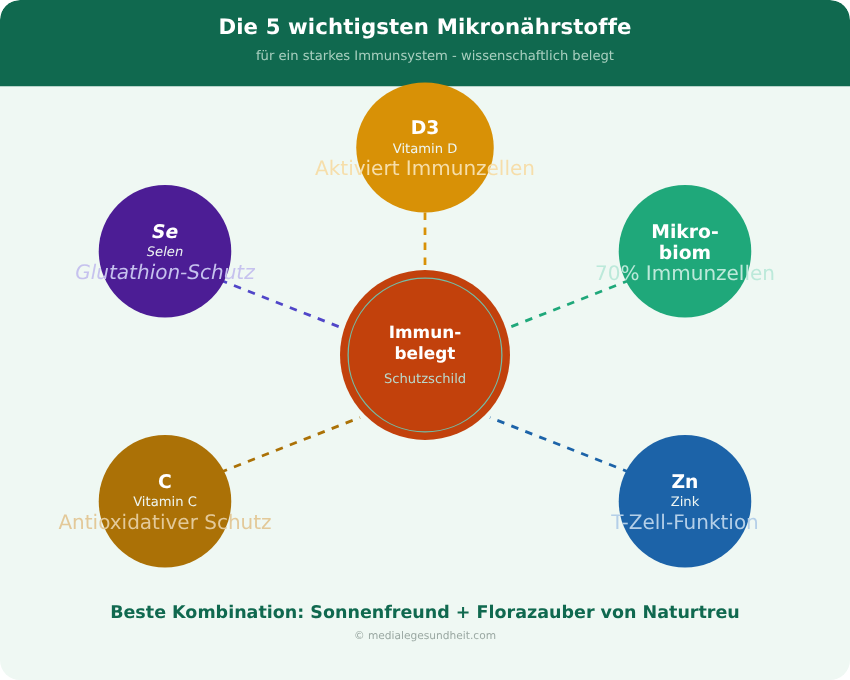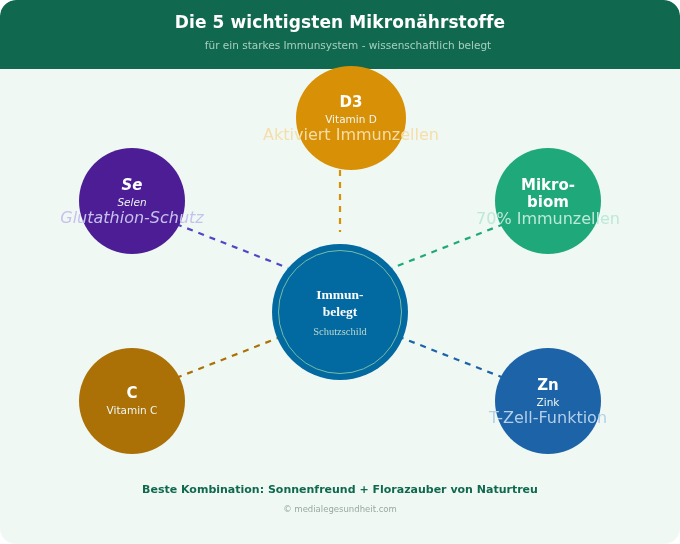--- a/index.html
+++ b/index.html
@@ -86,25 +86,24 @@
   .node-detail {
     font-size: 16px;
     line-height: 14px;
     margin-top: 1px;
     white-space: nowrap;
   }
 
   
   .center-node {
     left: 272px;
-    top: 244px;
+    top: 216px;
     width: 136px;
     height: 136px;
-    background: #0369a1;
-    font-family: Liberation Serif, serif;
+    background: #c2410c;
   }
   .center-ring {
     position: absolute;
     left: 6px;
     top: 6px;
     width: 124px;
     height: 124px;
     border-radius: 50%;
     border: 1.5px solid #74bda7;
     box-sizing: border-box;
@@ -119,42 +118,42 @@
   }
   .center-detail {
     position: relative;
     font-size: 10.5px;
     color: #b9d9cd;
     line-height: 15px;
     margin-top: 4px;
   }
 
   
-  .node-d3        { left: 285px; top: 66px;  width: 110px; height: 104px; background: #d89106; margin-left: 11px; }
+  .node-d3        { left: 285px; top: 66px;  width: 110px; height: 104px; background: #d89106; }
   .node-se        { left: 79px;  top: 148px; width: 106px; height: 106px; background: #4c1d95; font-style: italic; }
   .node-mikrobiom { left: 495px; top: 148px; width: 106px; height: 106px; background: #1fa87a; }
   .node-c         { left: 79px;  top: 348px; width: 106px; height: 106px; background: #ab7106; }
   .node-zn        { left: 495px; top: 348px; width: 106px; height: 106px; background: #1c63a8; }
 
   .detail-d3        { color: #f6deaa; }
   .detail-se        { color: #c6c2ee; }
   .detail-mikrobiom { color: #bce9da; }
   .detail-c         { color: #e3c999; }
   .detail-zn        { color: #b4cfe8; }
 
   
   .footer {
     position: absolute;
     left: 0;
     top: 482px;
     width: 680px;
     text-align: center;
   }
   .footer-highlight {
-    font-size: 11px;
+    font-size: 14px;
     font-weight: bold;
     color: #10694f;
     line-height: 16px;
   }
   .footer-credit {
     font-size: 8.5px;
     color: #9aa8a2;
     line-height: 14px;
     margin-top: 4px;
   }
@@ -191,20 +190,21 @@
 
   <div class="node node-mikrobiom">
     <div class="node-symbol">Mikro-</div>
     <div class="node-symbol">biom</div>
     <div class="node-detail detail-mikrobiom">70% Immunzellen</div>
   </div>
 
   <div class="node node-c">
     <div class="node-symbol">C</div>
     <div class="node-name">Vitamin C</div>
+    <div class="node-detail detail-c">Antioxidativer Schutz</div>
   </div>
 
   <div class="node node-zn">
     <div class="node-symbol">Zn</div>
     <div class="node-name">Zink</div>
     <div class="node-detail detail-zn">T-Zell-Funktion</div>
   </div>
 
   <div class="node center-node">
     <div class="center-ring"></div>

